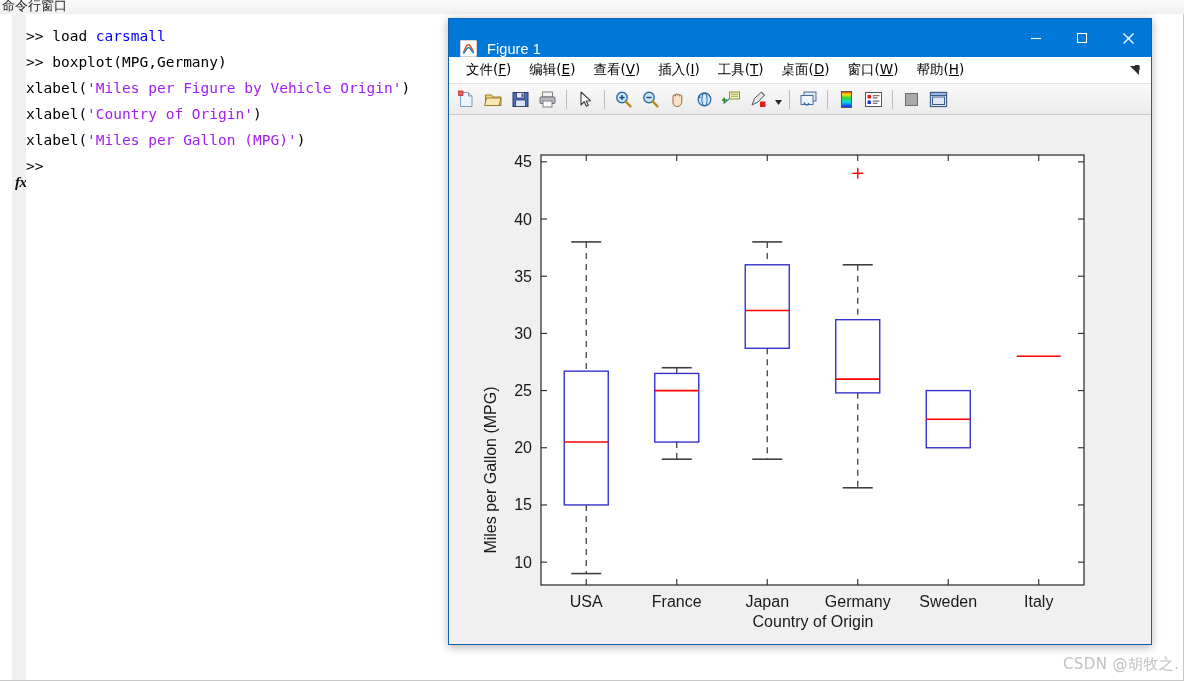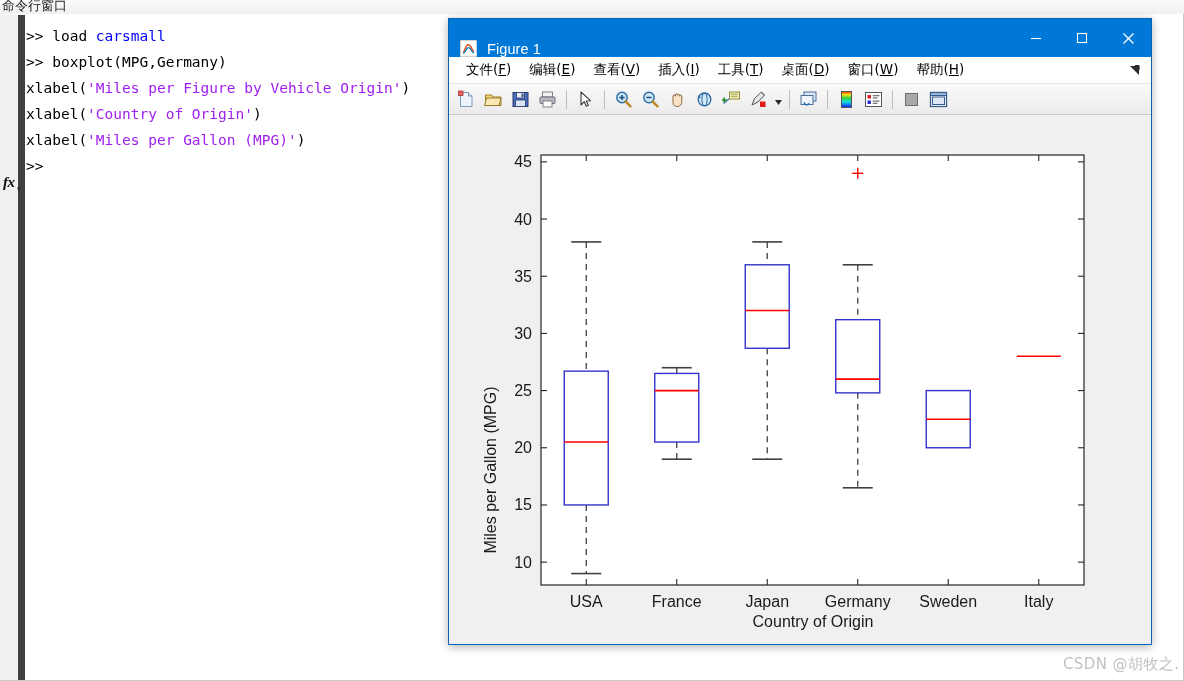--- a/index.html
+++ b/index.html
@@ -15,21 +15,21 @@
   
   .cmdwin { position:absolute; left:0; top:0; width:1184px; height:681px; background:#ffffff; }
   .cmdwin-title {
     position:absolute; left:0; top:0; width:1184px; height:14px;
     background: linear-gradient(#fbfbfb,#f0f0f0);
     font-size:12px; color:#1a1a1a; line-height:14px;
     padding-left:2px; white-space:nowrap; overflow:hidden;
   }
   .cmdwin-titletext { position:absolute; left:2px; top:-1px; font-size:13px; color:#1d1d1d; font-family:"DejaVu Sans", sans-serif; }
   .cmd-gutter {
-    position:absolute; left:0; top:15px; width:25px; height:666px;
+    position:absolute; left:12px; top:15px; width:25px; height:666px;
     background:#f0f0f0; border-right:7px solid #404040;
   }
   .fx-icon {
     position:absolute; left:3px; top:159px;
     font-family:"Liberation Serif", serif; font-style:italic; font-weight:bold;
     font-size:15px; color:#0d0d0d; letter-spacing:-0.5px;
   }
   .fx-icon .caret { position:absolute; left:14px; top:11px; font-style:normal; font-weight:normal; font-size:7px; color:#222; }
   .cmd-body { position:absolute; left:26px; top:15px; right:0; bottom:0; background:#ffffff; }
   .cmd-line {

